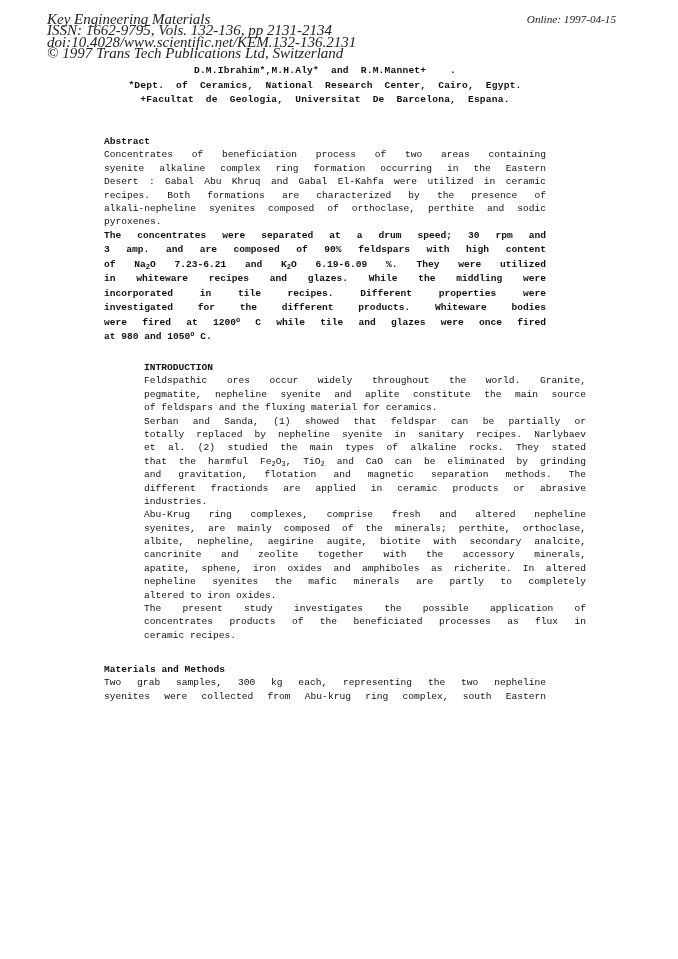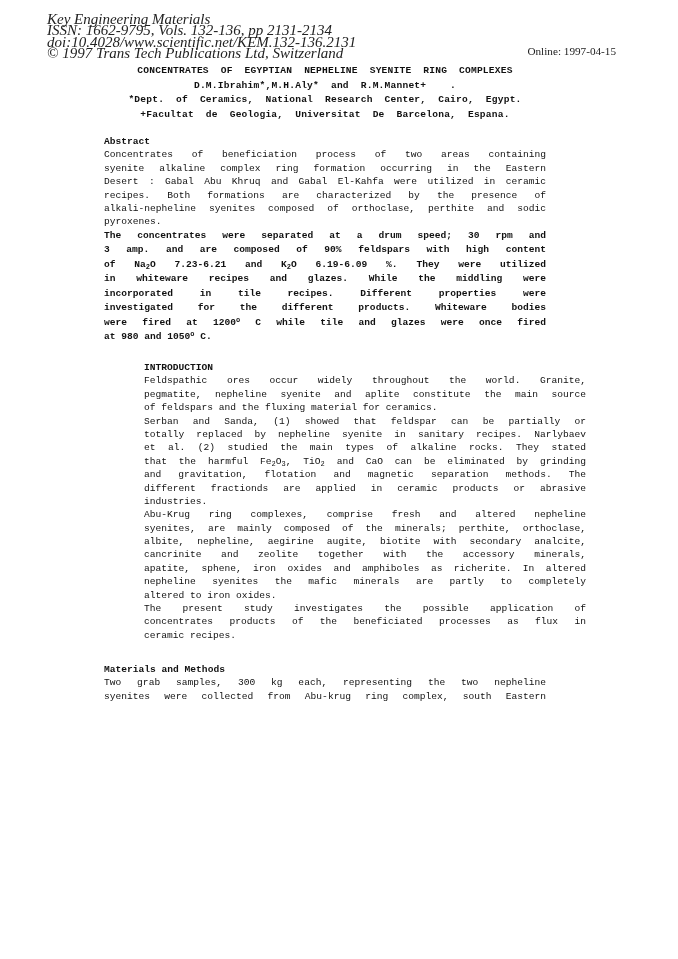--- a/index.html
+++ b/index.html
@@ -1,19 +1,19 @@
 <!DOCTYPE html>
 <html><head>
 <meta charset="utf-8">
 <style>
   html, body { margin:0; padding:0; background:#ffffff; }
   body { width:678px; height:959px; position:relative; overflow:hidden; color:#111; }
   .hdr { position:absolute; left:47px; top:14px; font-family:"Liberation Serif", serif; font-style:italic; font-size:15px; line-height:11.3px; color:#222; }
   .hdr div { white-space:nowrap; }
-  .online { position:absolute; right:62px; top:14px; font-family:"Liberation Serif", serif; font-size:11.2px; line-height:11.3px; color:#222;margin-top:32px; }
+  .online { position:absolute; right:62px; top:14px; font-family:"Liberation Serif", serif; font-style:italic; font-size:11.2px; line-height:11.3px; color:#222; }
   .title { position:absolute; left:80px; width:490px; text-align:center; font-family:"Liberation Mono", monospace; font-weight:bold; font-size:9.6px; line-height:14.6px; top:64px; letter-spacing:0.2px; }
   .title div { white-space:pre; }
   .sec { position:absolute; left:104px; width:442px; font-family:"Liberation Mono", monospace; font-size:9.6px; color:#111; }
   .sec-head { font-weight:bold; }
   .ln { white-space:nowrap; text-align:justify; text-align-last:justify; height:13.4px; line-height:13.4px; }
   .ln.last { text-align-last:left; }
   .bold .ln { font-weight:bold; height:14.5px; line-height:14.5px; }
   sub { font-size:7px; vertical-align:-2px; line-height:0; }
   sup { font-size:7px; vertical-align:3px; line-height:0; }
 </style>
@@ -22,21 +22,20 @@
 
 <div class="hdr">
   <div>Key Engineering Materials</div>
   <div>ISSN: 1662-9795, Vols. 132-136, pp 2131-2134</div>
   <div>doi:10.4028/www.scientific.net/KEM.132-136.2131</div>
   <div>© 1997 Trans Tech Publications Ltd, Switzerland</div>
 </div>
 <div class="online">Online: 1997-04-15</div>
 
 <div class="title">
-  <div>CONCENTRATES  OF  EGYPTIAN  NEPHELINE  SYENITE  RING  COMPLEXES</div>
   <div>D.M.Ibrahim*,M.H.Aly*  and  R.M.Mannet+    .</div>
   <div>*Dept.  of  Ceramics,  National  Research  Center,  Cairo,  Egypt.</div>
   <div>+Facultat  de  Geologia,  Universitat  De  Barcelona,  Espana.</div>
 </div>
 
 <div class="sec" style="top:135px;">
   <div class="sec-head ln last">Abstract</div>
   <div>
     <div class="ln">Concentrates of beneficiation process of two areas containing</div>
     <div class="ln">syenite alkaline complex ring formation occurring in the Eastern</div>

